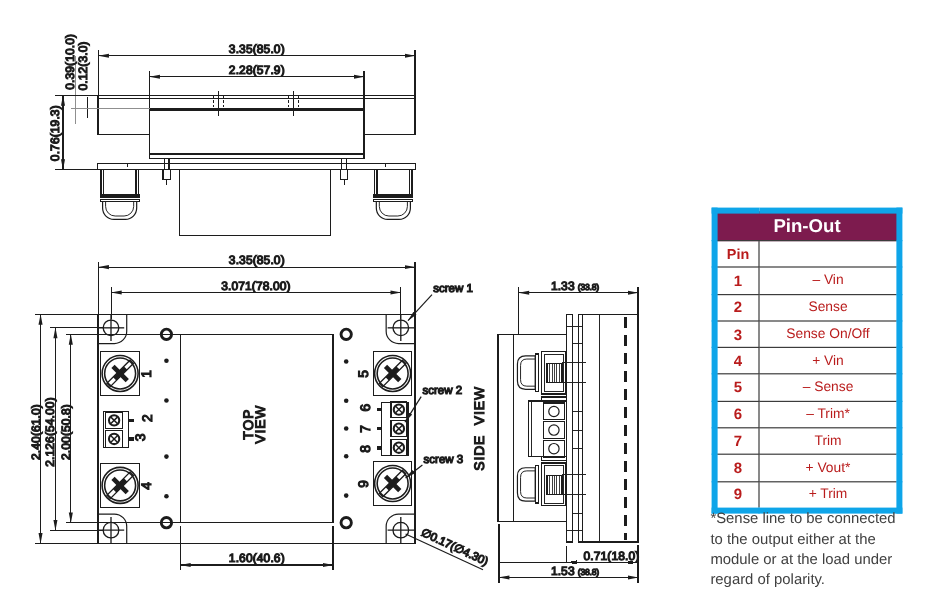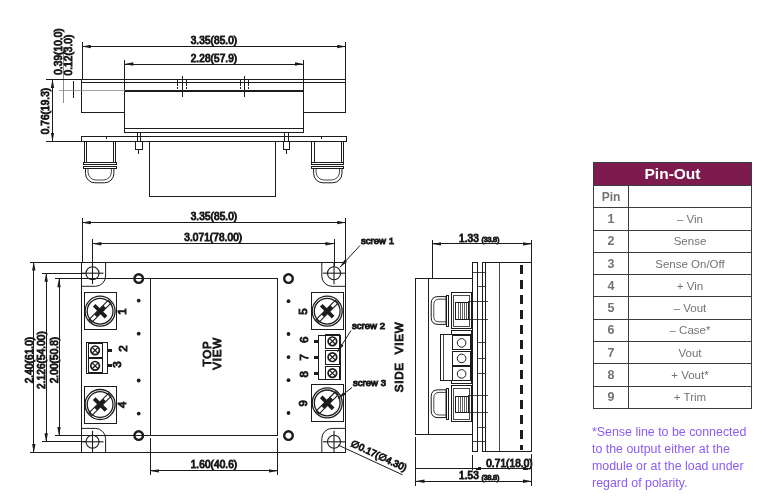--- a/index.html
+++ b/index.html
@@ -5,26 +5,26 @@
   html,body{margin:0;padding:0;background:#fff;}
   body{width:784px;height:498px;font-family:"Liberation Sans",sans-serif;}
   #c{position:relative;width:784px;height:498px;overflow:hidden;background:#fff;opacity:0.999;}
   svg{position:absolute;left:0;top:0;}
   svg text{font-family:"Liberation Sans",sans-serif;fill:#1c1c1c;-webkit-font-smoothing:antialiased;}
   body{-webkit-font-smoothing:antialiased;}
   .dt{font-size:10px;letter-spacing:0.1px;}
   .dts{font-size:7.2px;letter-spacing:-0.2px;}
   .lbl{font-size:9.6px;}
   .big{font-size:11.5px;letter-spacing:0.8px;}
-  #tbl{position:absolute;left:593px;top:162px;width:159px;border:1px solid #0ea5e9;border-collapse:collapse;}
-  #tbl td{border:1px solid #3c3c3c;text-align:center;vertical-align:middle;padding:0;color:#737373;}
+  #tbl{position:absolute;left:593px;top:173px;width:159px;border:5px solid #0ea5e9;border-collapse:collapse;}
+  #tbl td{border:1px solid #3c3c3c;text-align:center;vertical-align:middle;padding:0;color:#b91c1c;}
   #tbl .hdr{background:#7d1b4e;color:#fff;font-weight:bold;font-size:15.5px;height:22px;}
   #tbl .num{width:34px;font-weight:bold;font-size:12.5px;height:21.3px;}
   #tbl .val{font-size:11.5px;text-align:center;}
-  #fn{position:absolute;left:592px;top:424px;width:180px;font-size:12.4px;line-height:16.9px;color:#8b5cf6;}
+  #fn{position:absolute;left:592px;top:424px;width:180px;font-size:12.4px;line-height:16.9px;color:#404040;}
 </style>
 </head>
 <body>
 <div id="c">
 <svg width="784" height="498" viewBox="0 0 784 498" fill="none" stroke="none">
 <defs>
   <marker id="ae" markerWidth="10" markerHeight="5" refX="8.6" refY="2" orient="auto" markerUnits="userSpaceOnUse">
           <path d="M0 0.3 L9 2 L0 3.7 Z" fill="#1c1c1c" shape-rendering="geometricPrecision"></path>
         </marker>
   <marker id="as" markerWidth="10" markerHeight="5" refX="0.4" refY="2" orient="auto" markerUnits="userSpaceOnUse">
@@ -451,29 +451,29 @@
   <tr>
           <td class="num">3</td>
           <td class="val">Sense On/Off</td>
         </tr>
   <tr>
           <td class="num">4</td>
           <td class="val">+ Vin</td>
         </tr>
   <tr>
           <td class="num">5</td>
-          <td class="val">– Vout</td>
+          <td class="val">– Sense</td>
         </tr>
   <tr>
           <td class="num">6</td>
-          <td class="val">– Case*</td>
+          <td class="val">– Trim*</td>
         </tr>
   <tr>
           <td class="num">7</td>
-          <td class="val">Vout</td>
+          <td class="val">Trim</td>
         </tr>
   <tr>
           <td class="num">8</td>
           <td class="val">+ Vout*</td>
         </tr>
   <tr>
           <td class="num">9</td>
           <td class="val">+ Trim</td>
         </tr>
 </tbody>

